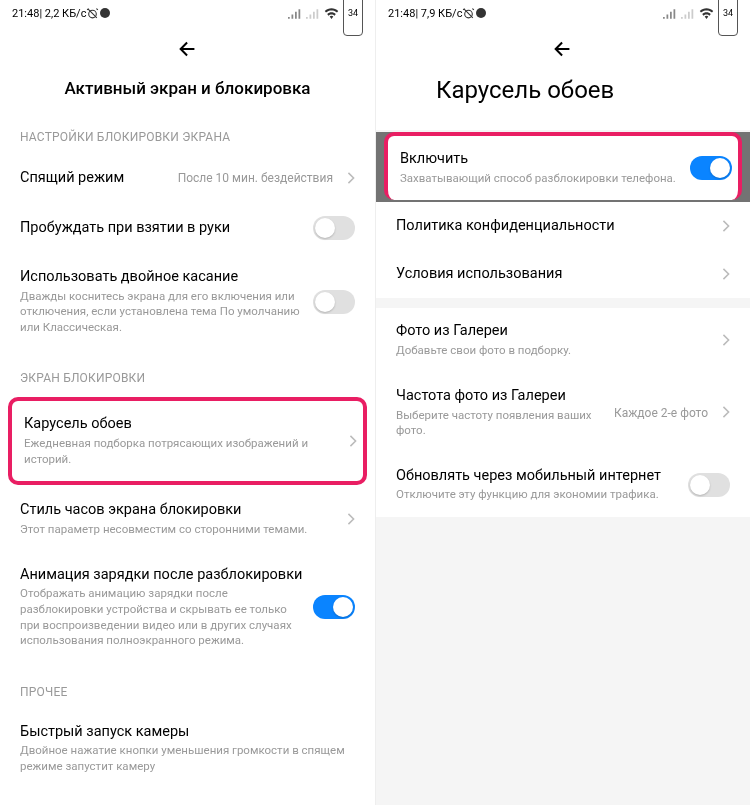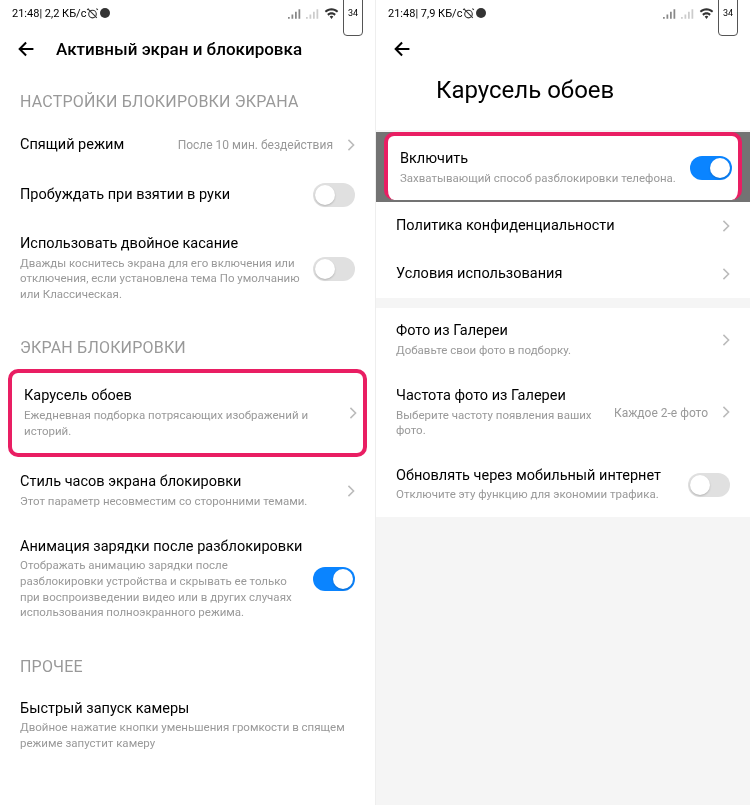--- a/index.html
+++ b/index.html
@@ -6,27 +6,27 @@
 body { background: #fff; width: 750px; height: 805px; display: flex; }
 .screen { width: 375px; height: 805px; background: #fff; position: relative; overflow: hidden; }
 .screen + .screen { border-left: 1px solid #eee; }
 
 .statusbar { height: 26px; display: flex; align-items: center; justify-content: space-between; padding: 0 12px; font-size: 11px; color: #000; }
 .statusbar .sb-left { display: flex; align-items: center; }
 .statusbar .sb-right { display: flex; align-items: center; gap: 4px; }
 .statusbar svg { display: block; }
 .bat { border: 1px solid #555; border-radius: 4px; padding: 16px 4px; font-size: 9px; line-height: 12px; }
 
-.header { display: flex; align-items: center; padding: 12px 16px 10px; gap: 18px; }
+.header { display: flex; align-items: center; padding: 12px 16px 10px; gap: 18px; flex-direction: column; }
 .header .back { width: 22px; height: 22px; }
 .header .title { font-size: 17px; font-weight: 500; color: #000; }
 
 .bigtitle { font-size: 24px; font-weight: 400; padding: 6px 24px 22px 60px; }
 
-.section-label { font-size: 16px; color: #999; padding: 22px 20px 10px; letter-spacing: 0.2px; }
+.section-label { font-size: 12px; color: #999; padding: 22px 20px 10px; letter-spacing: 0.2px; }
 
 .row { padding: 14px 20px; display: flex; align-items: center; justify-content: space-between; background: #fff; gap: 10px; min-height: 48px; }
 .row .txt { flex: 1; }
 .row .label { font-size: 14.5px; color: #000; line-height: 1.3; }
 .row .sub { font-size: 11.5px; color: #999; line-height: 1.35; margin-top: 2px; }
 .row .value { font-size: 12px; color: #999; margin-right: 4px; white-space: nowrap; }
 .chev { flex-shrink: 0; }
 
 .toggle { width: 42px; height: 24px; border-radius: 12px; background: #e0e0e0; position: relative; flex-shrink: 0; }
 .toggle .knob { width: 20px; height: 20px; border-radius: 50%; background: #fff; position: absolute; top: 2px; left: 2px; box-shadow: 0 1px 2px rgba(0,0,0,.2); }

